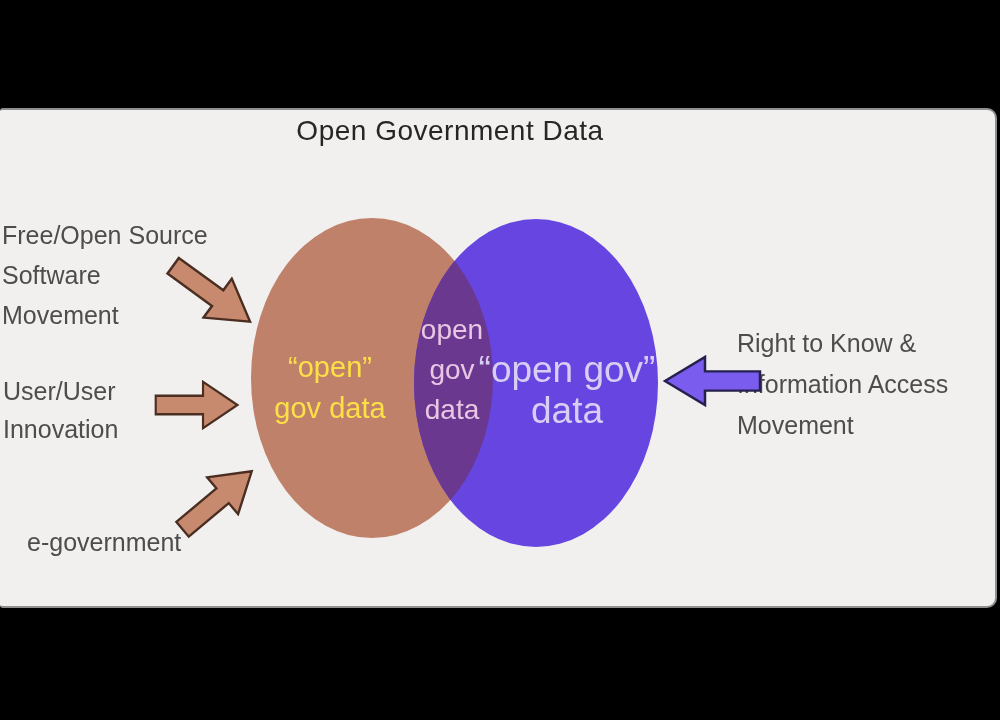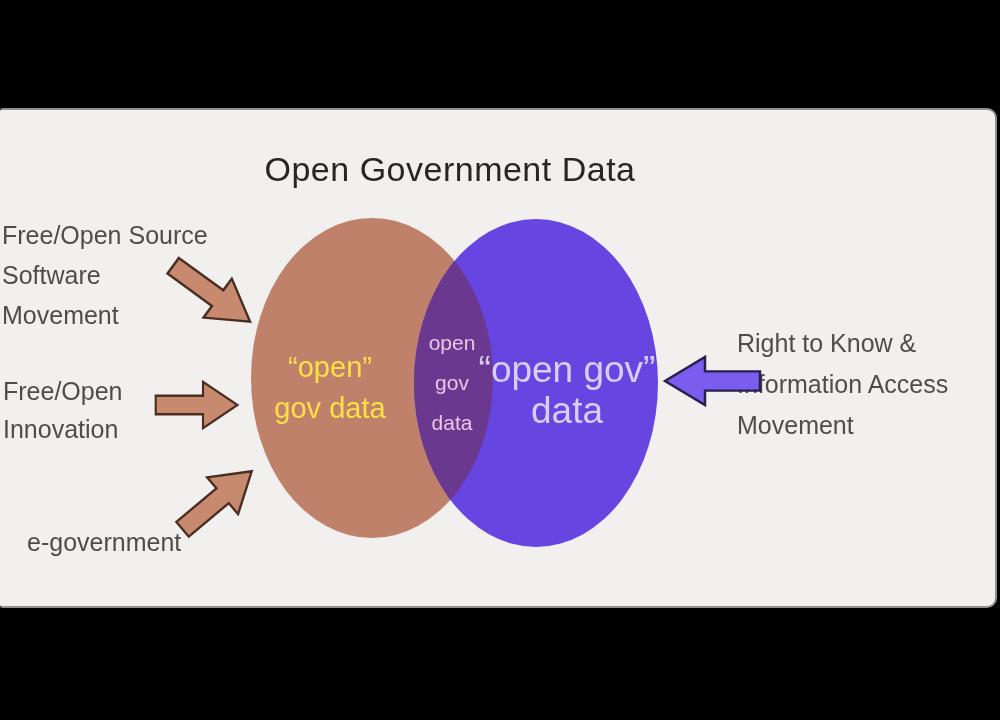--- a/index.html
+++ b/index.html
@@ -7,30 +7,30 @@
     width:1000px;height:720px;position:relative;overflow:hidden;
     background:#000;font-family:"Liberation Sans", sans-serif;
   }
   .card{
     position:absolute;left:0;top:108px;width:997px;height:500px;
     box-sizing:border-box;background:#f1f0ee;
     border:2px solid #8f8f8f;border-left:none;
     border-radius:3px 10px 10px 3px;
   }
   .title{
-    position:absolute;left:130px;top:150px;width:640px;
-    text-align:center;font-size:34px;color:#262626;letter-spacing:0.5px;
+    position:absolute;left:130px;top:115px;width:640px;
+    text-align:center;font-size:28px;color:#262626;letter-spacing:0.5px;
   }
   .venn-svg{position:absolute;left:240px;top:206px;}
   .ellipse-label{
     position:absolute;transform:translate(-50%,-50%);
     text-align:center;white-space:pre-line;
   }
   .label-left{left:330px;top:388px;font-size:29px;line-height:41px;color:#fde047;}
-  .label-mid{left:452px;top:383px;font-size:21px;line-height:40px;color:#e9c6e3;}
+  .label-mid{left:452px;top:370px;font-size:28px;line-height:40px;color:#e9c6e3;}
   .label-right{left:567px;top:390px;font-size:37px;line-height:41px;color:#d8cdf3;}
   .note{
     position:absolute;color:#4d4d4d;font-size:25px;line-height:40px;
     text-align:left;white-space:pre-line;
   }
   .note-foss{left:2px;top:215px;width:220px;}
   .note-user{left:3px;top:372px;width:170px;line-height:38px;}
   .note-egov{left:27px;top:522px;text-align:right;}
   .note-rtk{left:737px;top:323px;width:256px;line-height:41px;}
   .arrow{position:absolute;}
@@ -62,21 +62,21 @@
 gov data</div>
 <div class="ellipse-label label-mid">open
 gov
 data</div>
 <div class="ellipse-label label-right">“open gov”
 data</div>
 
 <div class="note note-foss">Free/Open Source
 Software
 Movement</div>
-<div class="note note-user">Free/Open
+<div class="note note-user">User/User
 Innovation</div>
 <div class="note note-egov">e-government</div>
 
 <div class="note note-rtk">Right to Know &amp;
 Information Access
 Movement</div>
 
 <div class="arrow arrow-foss">
   <svg viewBox="0 0 100 54" preserveAspectRatio="none">
     <polygon points="2,17 57,17 57,2 97,27 57,52 57,37 2,37" fill="#c88a6e" stroke="#4a2e22" stroke-width="2.5"></polygon>

